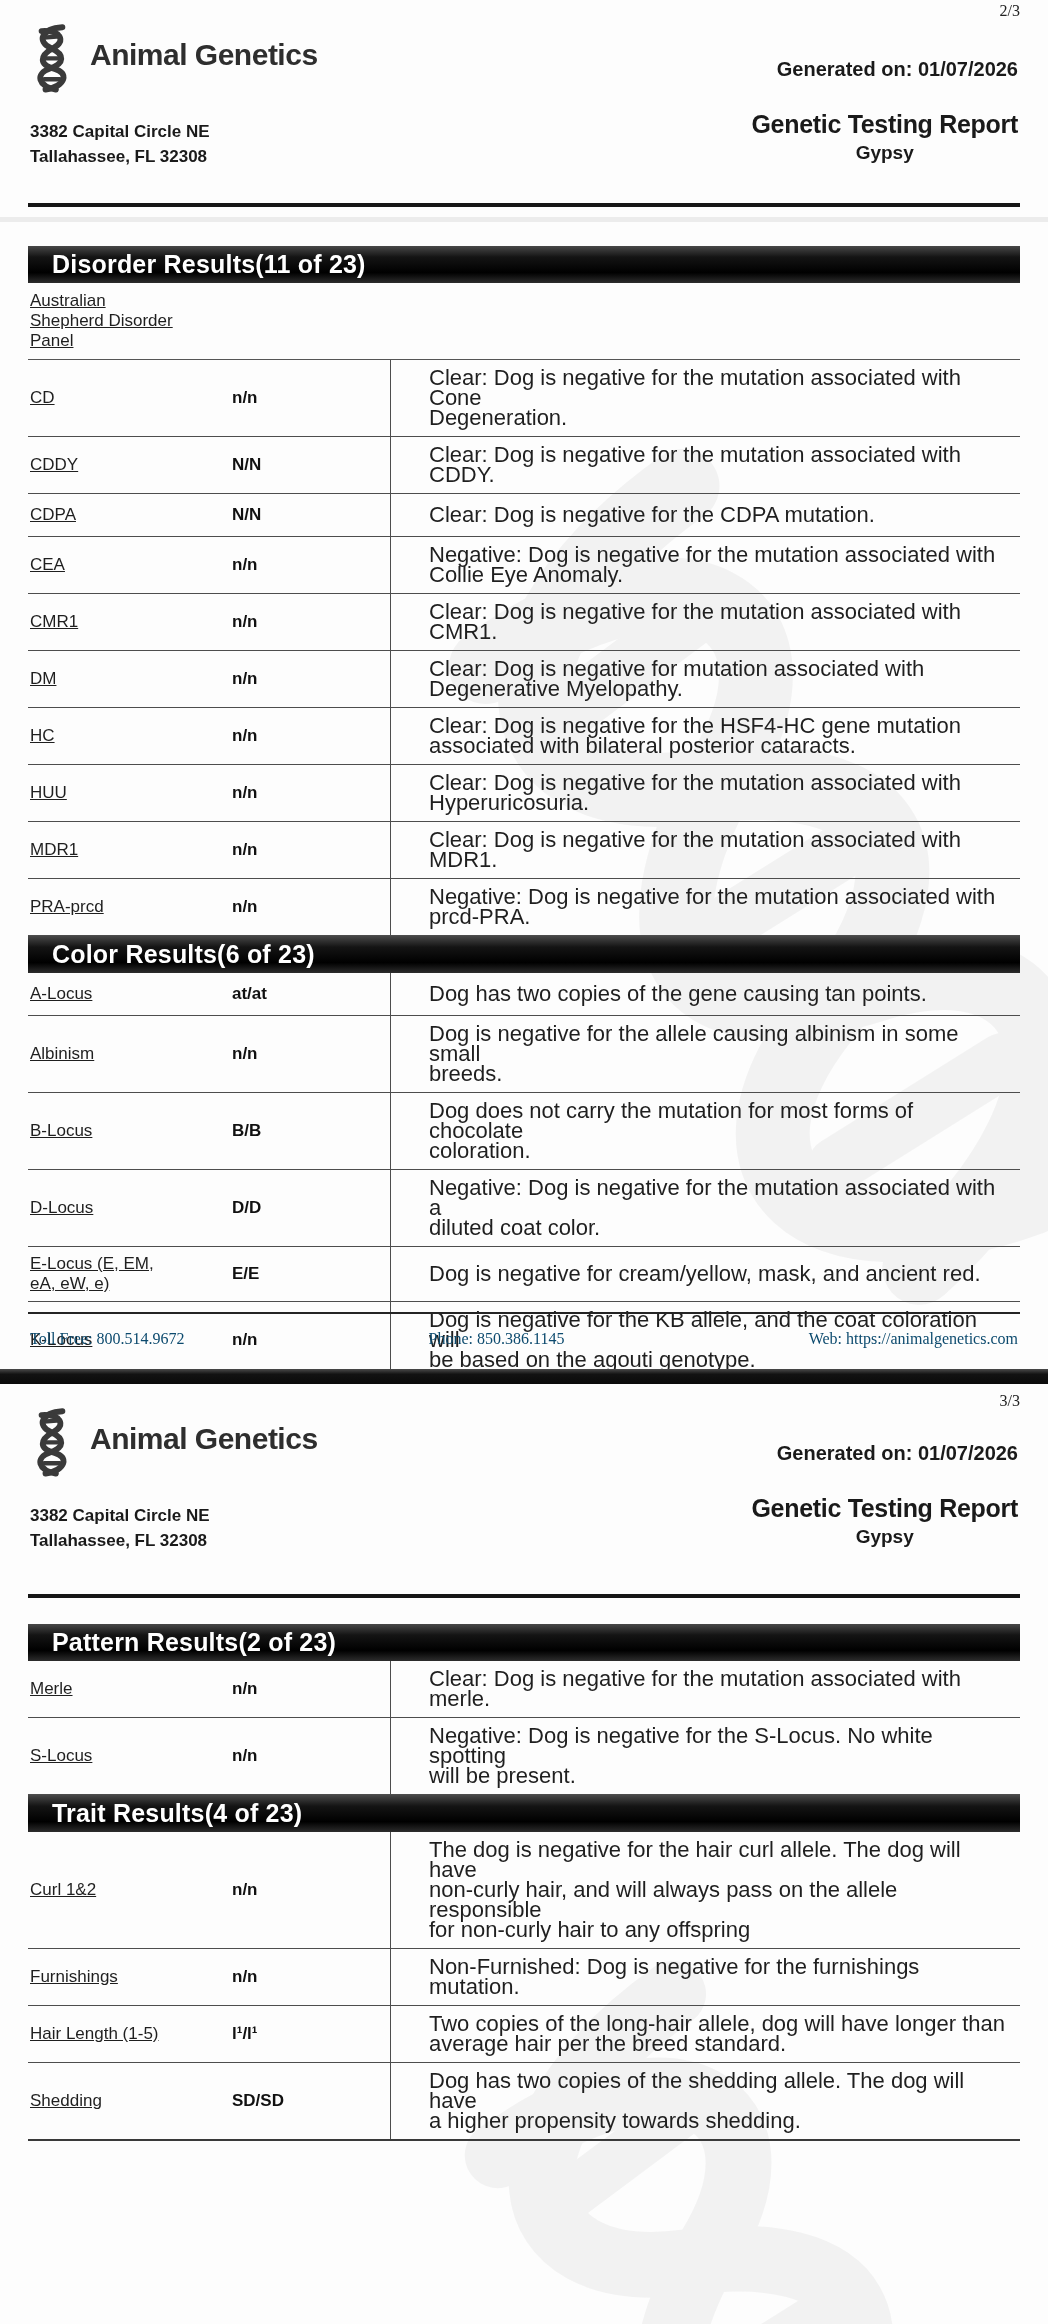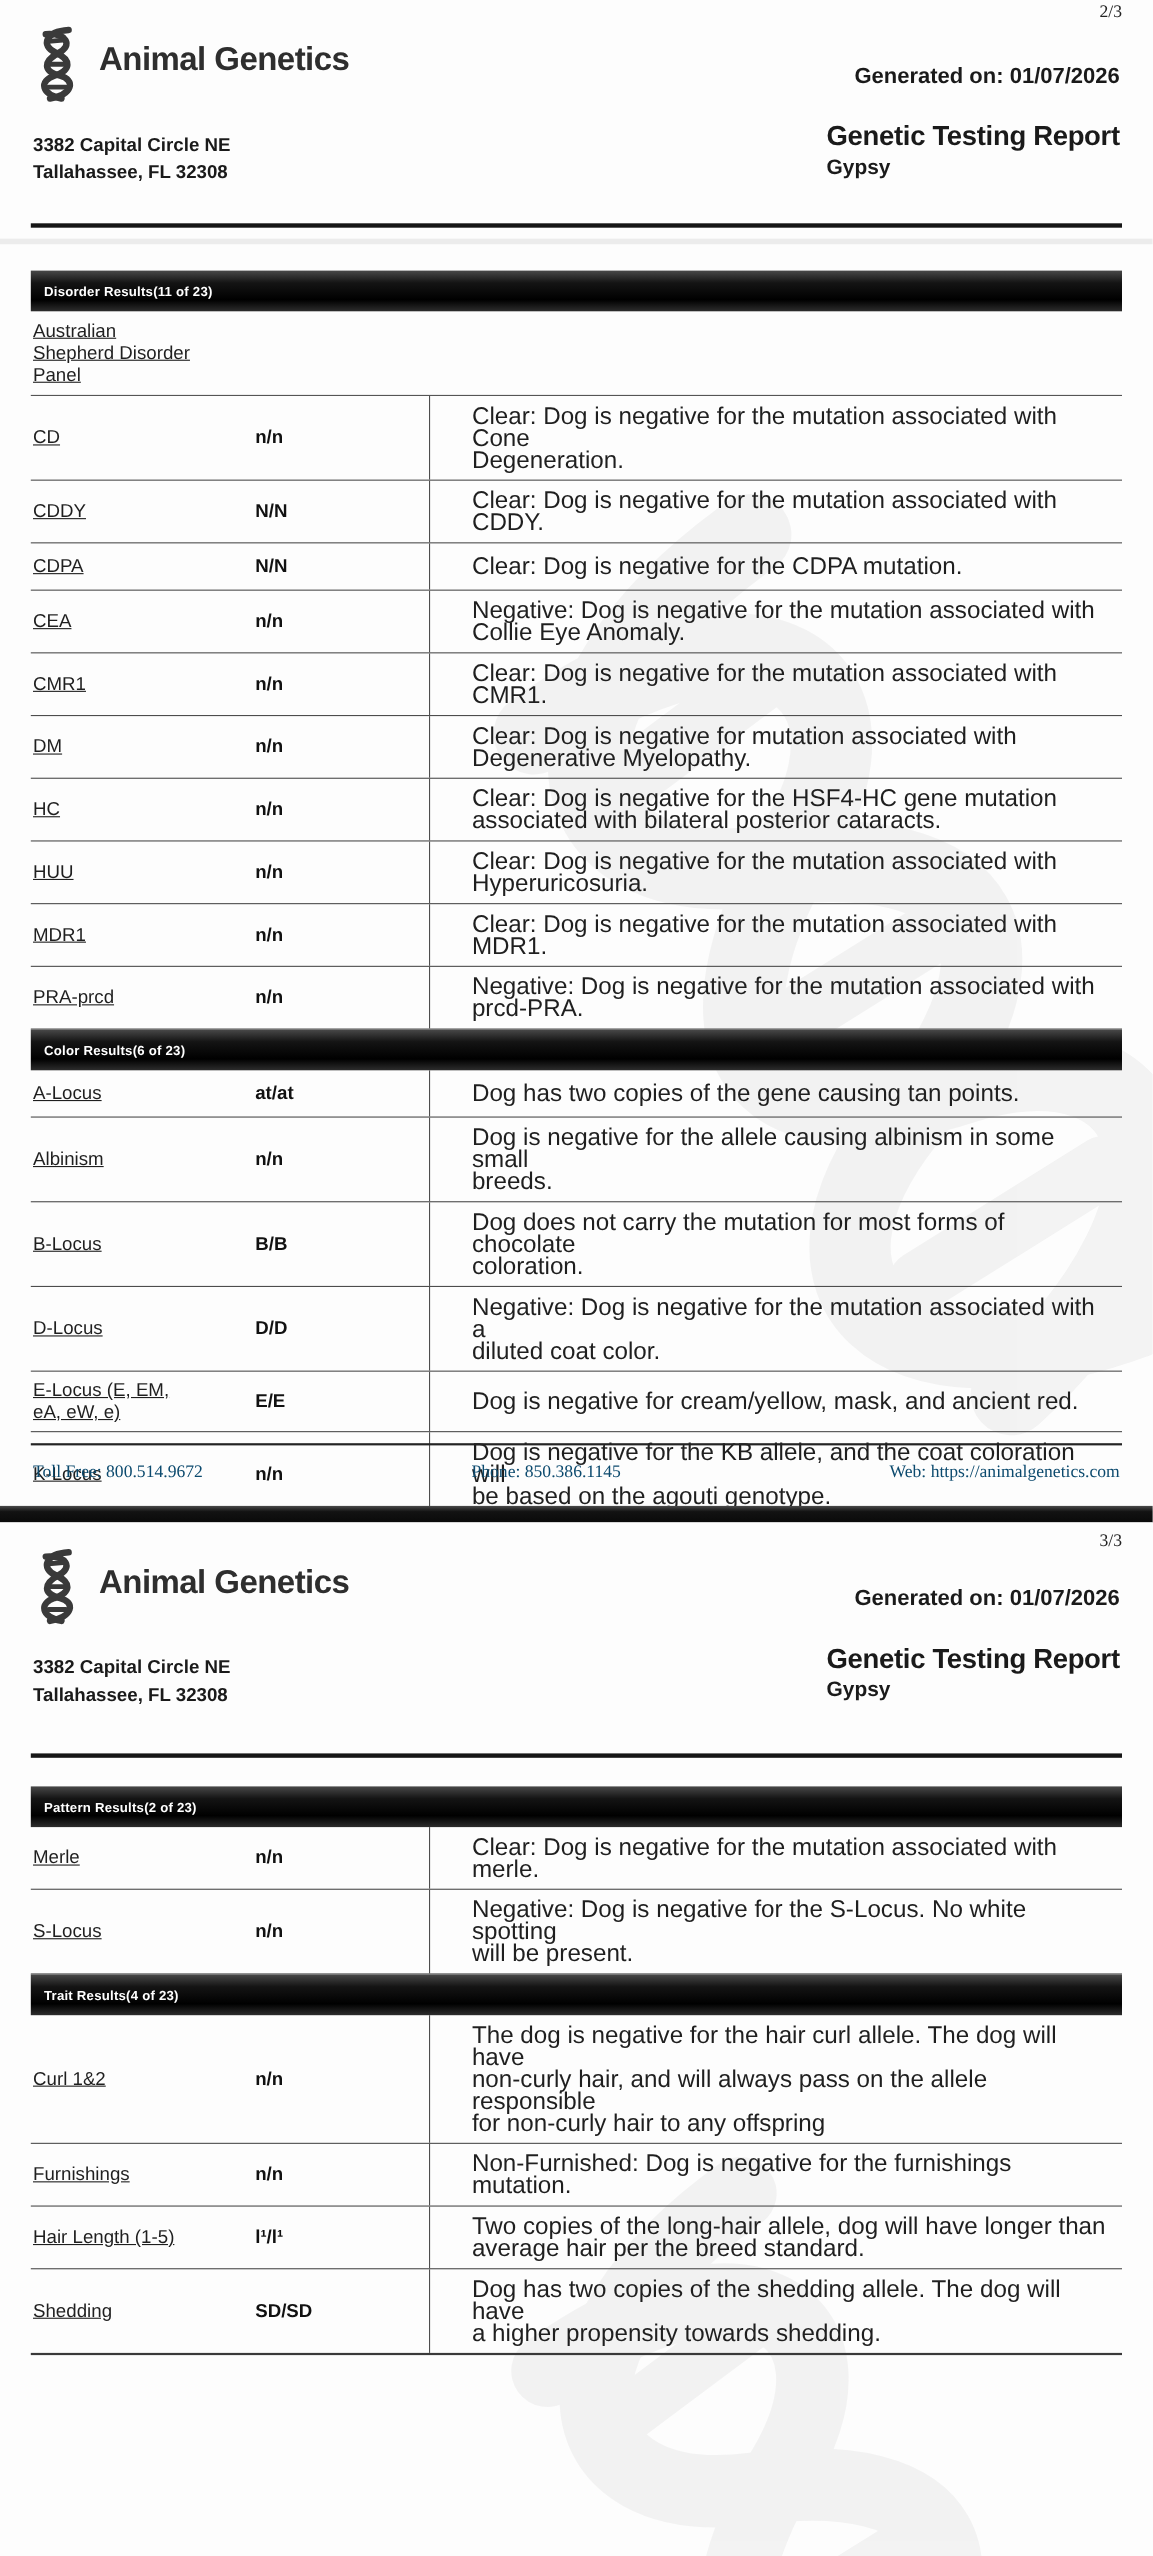--- a/index.html
+++ b/index.html
@@ -12,32 +12,32 @@
   #page2{top:1384px;height:1016px;}
   .page-separator{position:absolute;top:1369px;left:0;width:1048px;height:15px;
     background:linear-gradient(180deg,#4a4a4a 0,#121212 35%,#0a0a0a 100%);}
   
   .pagenum{position:absolute;top:2px;right:28px;font-family:"Liberation Serif",serif;font-size:16px;color:#222;}
   .logo-row{position:absolute;top:22px;left:26px;display:flex;align-items:center;}
   .logo-ic{width:52px;height:66px;}
   .brand{font-size:30px;font-weight:700;color:#2e2e2e;margin-left:12px;letter-spacing:-0.5px;}
   .generated{position:absolute;top:58px;right:30px;font-size:20px;font-weight:700;color:#1a1a1a;}
   .addr{position:absolute;top:120px;left:30px;font-size:17px;font-weight:700;line-height:1.45;color:#1a1a1a;white-space:pre-line;}
-  .titleblock{position:absolute;top:110px;right:30px;text-align:left;color:#1a1a1a;}
+  .titleblock{position:absolute;top:110px;right:30px;text-align:center;color:#1a1a1a;}
   .doc-title{font-size:25px;font-weight:700;letter-spacing:-0.3px;}
   .doc-subject{font-size:19px;font-weight:700;margin-top:3px;}
   .thickline{position:absolute;top:203px;left:28px;right:28px;height:4px;background:#161616;}
   .scan-artifact{position:absolute;top:217px;left:0;right:0;height:5px;background:#ececec;}
   
   .doc-table{position:absolute;top:246px;left:28px;right:28px;}
   #page2 .doc-table{top:240px;}
   .sec-bar{height:37px;display:flex;align-items:center;
     background:linear-gradient(180deg,#484848 0,#141414 30%,#000 72%,#2d2d2d 100%);
     color:#fff;}
-  .sec-bar-label{font-size:12px;font-weight:700;padding-left:12px;letter-spacing:0.2px;}
+  .sec-bar-label{font-size:25px;font-weight:700;padding-left:24px;letter-spacing:0.2px;}
   .row{display:grid;grid-template-columns:200px 162px 1fr;align-items:center;
     border-bottom:1px solid #4d4d4d;min-height:42px;}
   .row.last{border-bottom:2px solid #3a3a3a;}
   .row.panel-row{min-height:76px;border-bottom:1px solid #555;}
   .c-name{padding:7px 6px 7px 2px;font-size:17px;line-height:20px;white-space:pre-line;text-decoration:underline;}
   .c-geno{padding:7px 4px;font-size:17px;font-weight:700;color:#111;}
   .c-desc{align-self:stretch;display:flex;align-items:center;border-left:1px solid #4d4d4d;
     padding:8px 8px 8px 38px;}
   .panel-row .c-desc{border-left:none;}
   .c-desc .pre{font-size:22px;line-height:20px;white-space:pre-line;}

